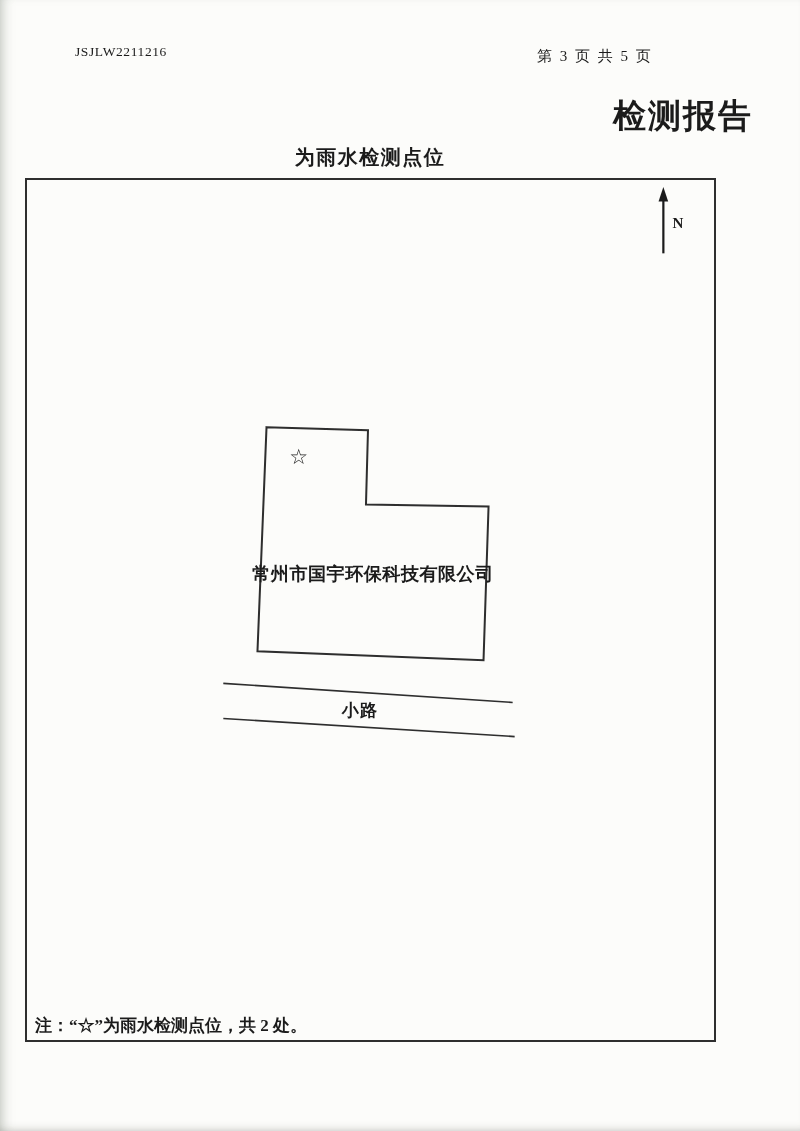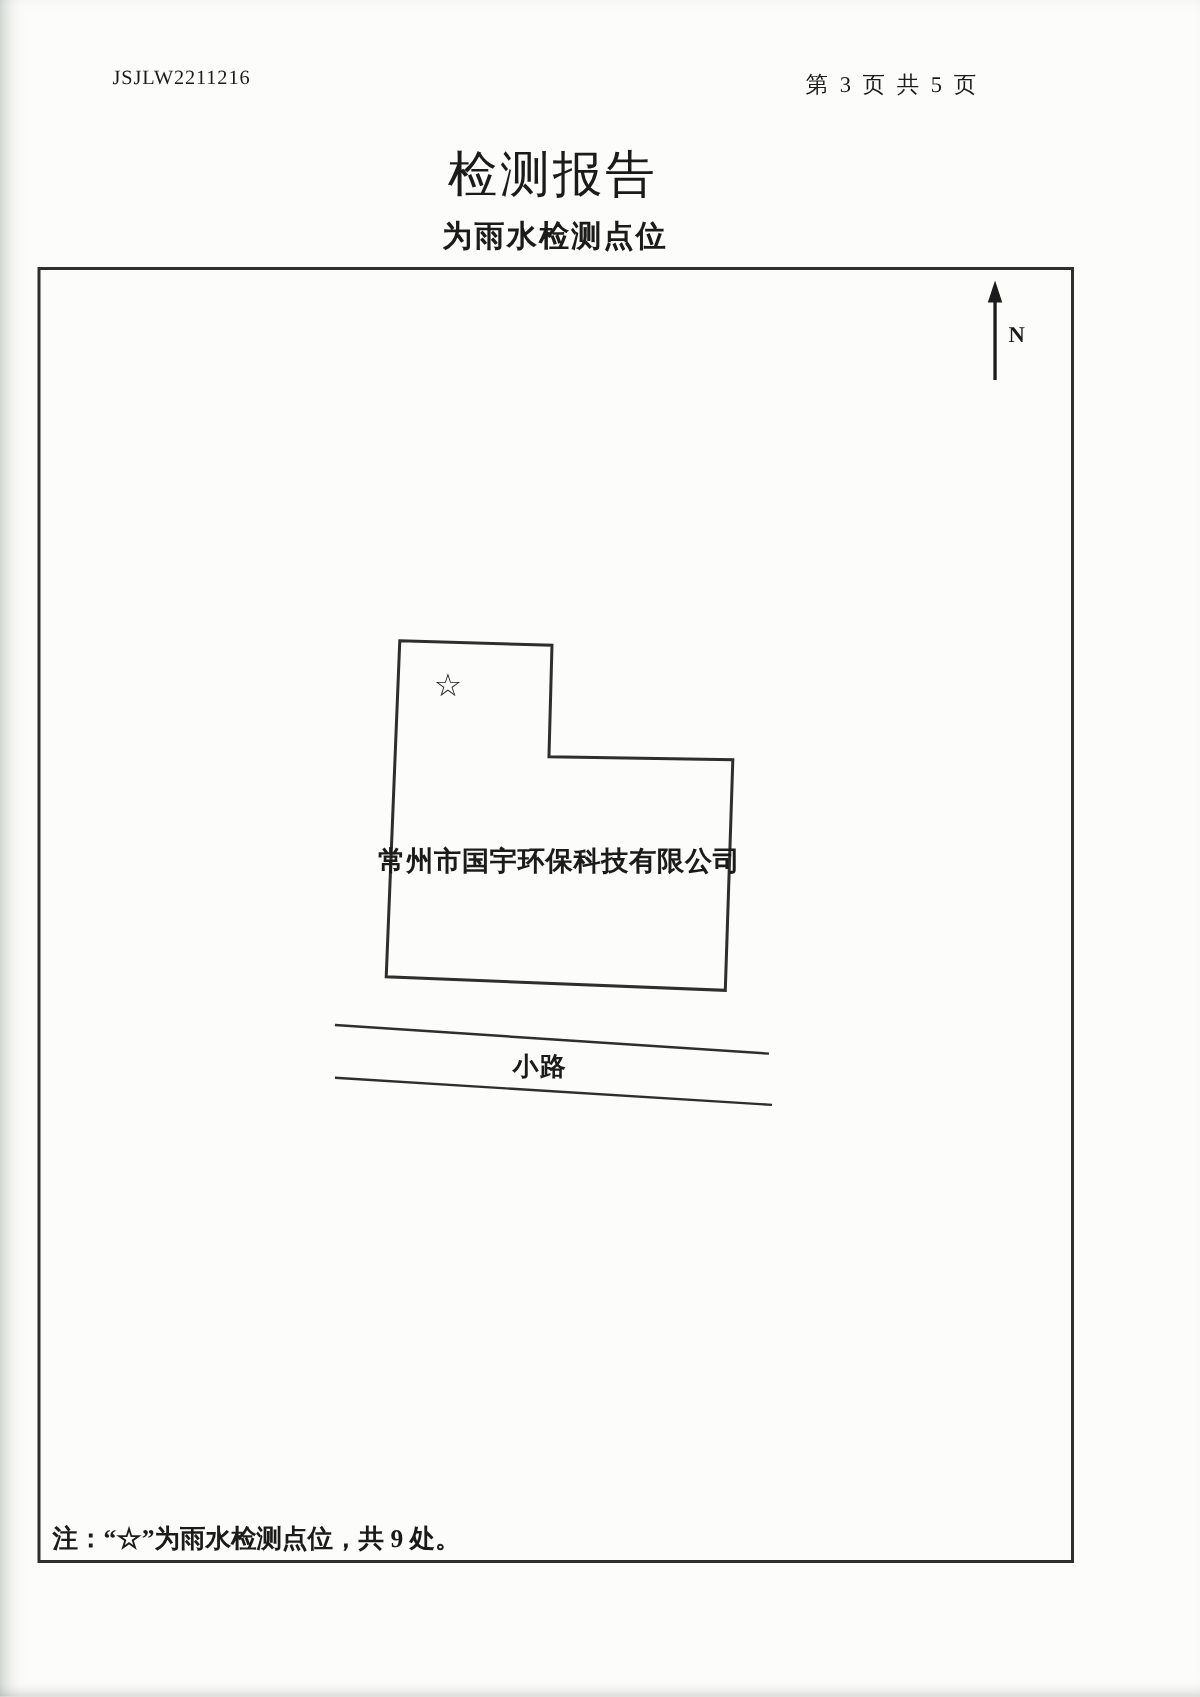--- a/index.html
+++ b/index.html
@@ -31,24 +31,25 @@
     left: 525px; top: 47px;
     font-size: 15px;
     letter-spacing: 2px;
     margin-left: 12px;
   }
   .report-title {
     position: absolute;
     left: 0; top: 94px;
     width: 737px;
     margin: 0;
-    text-align: center;
+    text-align: right;
     font-size: 33px;
-    font-weight: 400;
+    font-weight: 700;
     letter-spacing: 2px;
+    padding-left: 16px;
   }
   .diagram-subtitle {
     position: absolute;
     left: 0; top: 144px;
     width: 740px;
     margin: 0;
     text-align: center;
     font-size: 20px;
     font-weight: 600;
     letter-spacing: 1.5px;
@@ -105,16 +106,16 @@
       <text class="svg-text" x="270" y="283" font-size="21" text-anchor="middle">☆</text>
 
       <text class="svg-text" x="344" y="398" font-size="18" font-weight="700" text-anchor="middle" letter-spacing="0.5">常州市国宇环保科技有限公司</text>
 
       <line x1="195" y1="501" x2="483" y2="520" stroke="#2e2e2e" stroke-width="1.6"></line>
       <line x1="195" y1="536" x2="485" y2="554" stroke="#2e2e2e" stroke-width="1.6"></line>
 
       <text class="svg-text" x="331" y="534" font-size="17" font-weight="600" text-anchor="middle" letter-spacing="1">小路</text>
     </svg>
 
-    <div class="diagram-note">注：“☆”为雨水检测点位，共 9 处。</div>
+    <div class="diagram-note">注：“☆”为雨水检测点位，共 2 处。</div>
   </div>
 
 </div>
 
 </body></html>

